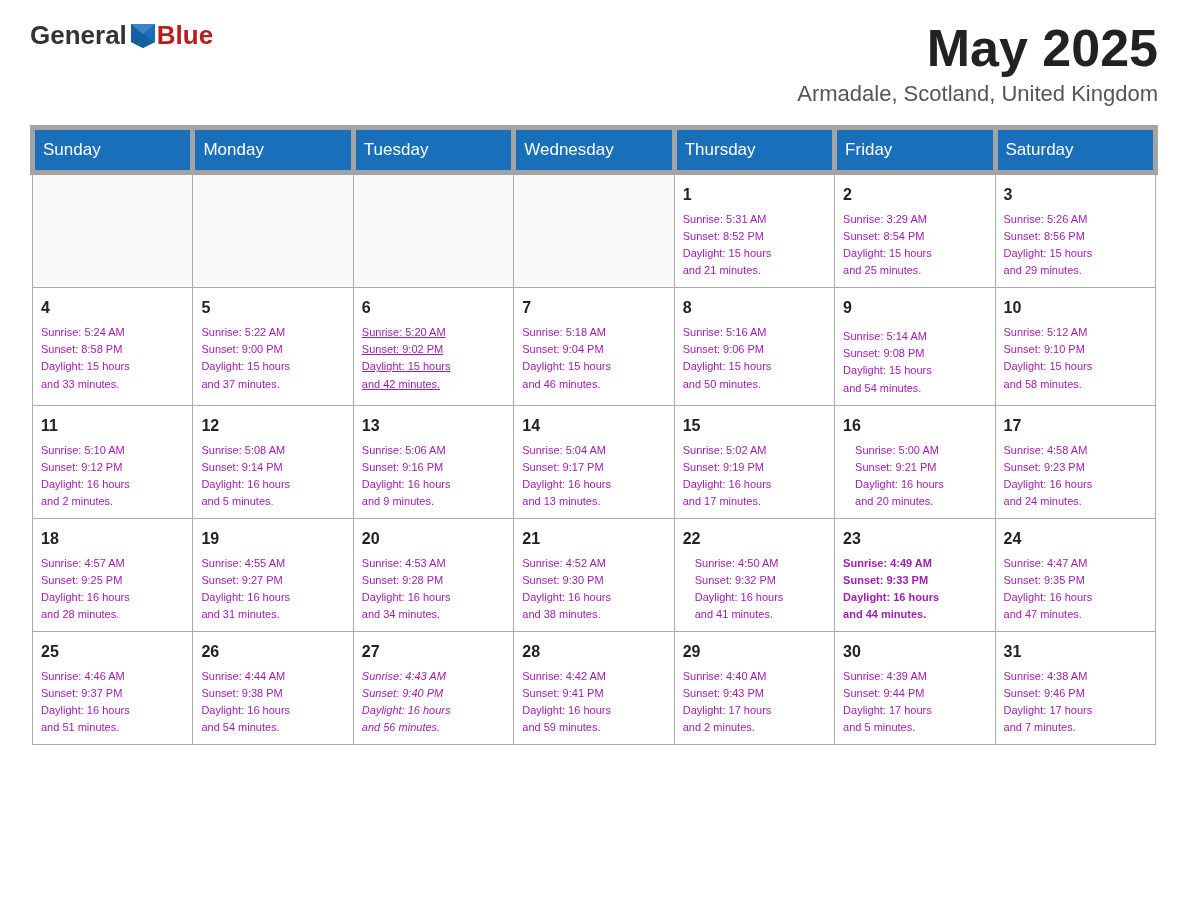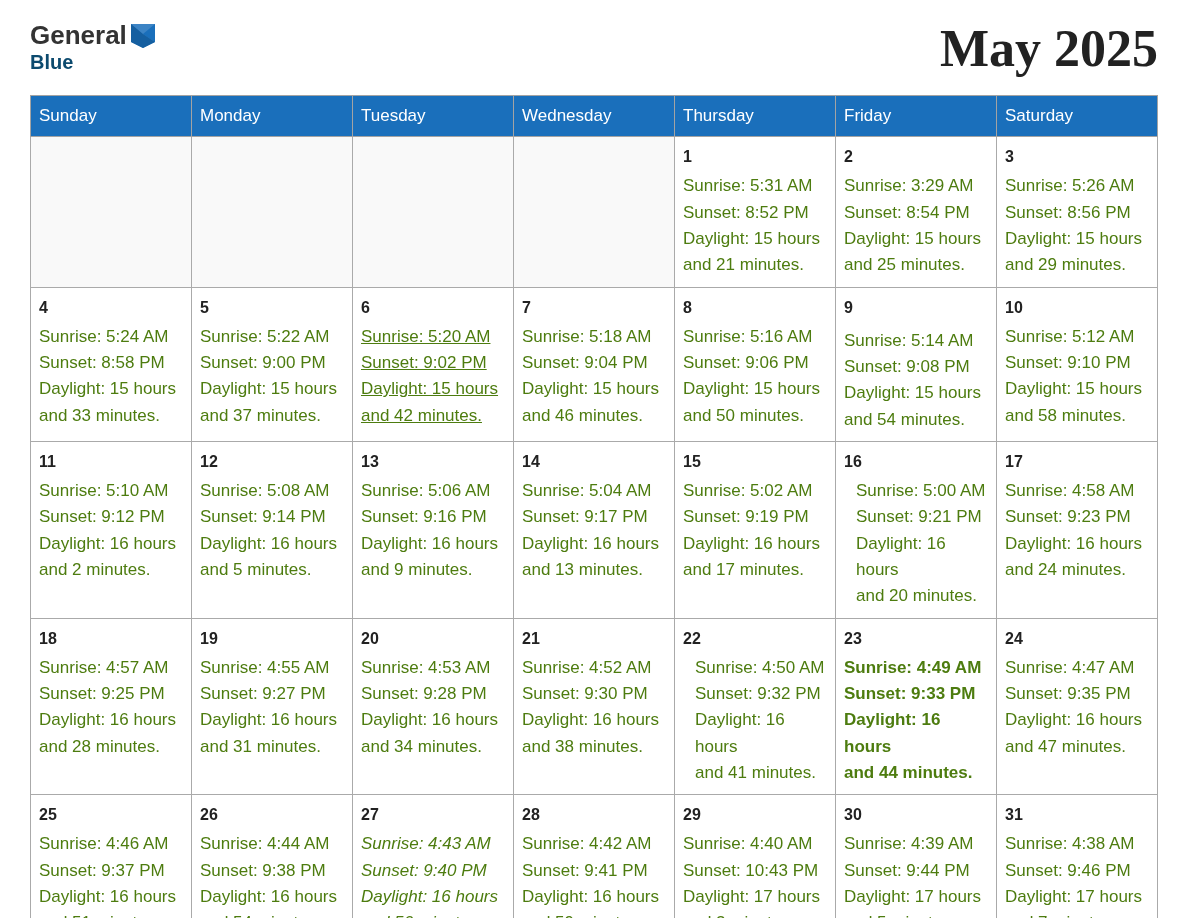--- a/index.html
+++ b/index.html
@@ -15,34 +15,33 @@
       justify-content: space-between;
       align-items: flex-start;
       margin-bottom: 18px;
     }
     .logo-text-general {
       font-size: 26px;
       font-weight: bold;
       color: #333;
     }
     .logo-text-blue {
-      font-size: 20px;
+      font-size: 26px;
       font-weight: bold;
-      color: #0c4a6e;
+      color: #b91c1c;
       margin-top: 40px;
     }
     .logo-icon {
       width: 28px;
       height: 28px;
       margin-left: 2px;
       margin-top: -4px;
     }
     .title-block {
       text-align: right;
-      font-family: Liberation Serif, serif;
     }
     .month-title {
       font-size: 52px;
       font-weight: bold;
       color: #222;
       line-height: 1.1;
     }
     .location {
       font-size: 22px;
       color: #555;
@@ -52,50 +51,50 @@
       width: 100%;
       border-collapse: collapse;
     }
     .calendar th {
       background-color: #1a6fbb;
       color: #fff;
       font-size: 17px;
       font-weight: normal;
       padding: 10px 8px;
       text-align: left;
-      border: 1px solid #a3a3a3;
+      border: 5px solid #a3a3a3;
     }
     .calendar td {
       vertical-align: top;
       border: 1px solid #aaa;
       padding: 8px 8px;
       width: calc(100% / 7);
       min-height: 100px;
       font-size: 13px;
       color: #333;
       line-height: 1.5;
     }
     .day-number {
       font-size: 16px;
       font-weight: bold;
       color: #222;
       display: block;
       margin-bottom: 4px;
     }
     .day-info {
-      font-size: 17px;
-      color: #4d7c0f;
+      font-size: 11px;
+      color: #a21caf;
       line-height: 1.55;
     }
     .empty-cell {
       background: #f9f9f9;
     }
     .logo-wrapper {
       display: flex;
-      flex-direction: column;
+      flex-direction: row;
       align-items: flex-start;
     }
     .logo-line1 {
       display: flex;
       align-items: center;
     }
   </style>
 </head>
 <body>
 
@@ -108,20 +107,21 @@
         <polygon points="14,14 26,4 26,22" fill="#1a6fbb"></polygon>
         <polygon points="14,14 26,22 14,28 2,22 2,4" fill="#155fa0"></polygon>
       </svg>
     </div>
     <div>
       <span class="logo-text-blue">Blue</span>
     </div>
   </div>
   <div class="title-block">
     <div class="month-title">May 2025</div>
+    <div class="location">Armadale, Scotland, United Kingdom</div>
   </div>
 </div>
 
 <table class="calendar">
   <thead>
     <tr>
       <th>Sunday</th>
       <th>Monday</th>
       <th>Tuesday</th>
       <th>Wednesday</th>
@@ -336,21 +336,21 @@
         <td>
           <span class="day-number">28</span>
           <div class="day-info" style="white-space: pre-line;">Sunrise: 4:42 AM
 Sunset: 9:41 PM
 Daylight: 16 hours
 and 59 minutes.</div>
         </td>
         <td>
           <span class="day-number">29</span>
           <div class="day-info" style="white-space: pre-line;">Sunrise: 4:40 AM
-Sunset: 10:43 PM
+Sunset: 9:43 PM
 Daylight: 17 hours
 and 2 minutes.</div>
         </td>
         <td>
           <span class="day-number">30</span>
           <div class="day-info" style="white-space: pre-line;">Sunrise: 4:39 AM
 Sunset: 9:44 PM
 Daylight: 17 hours
 and 5 minutes.</div>
         </td>

